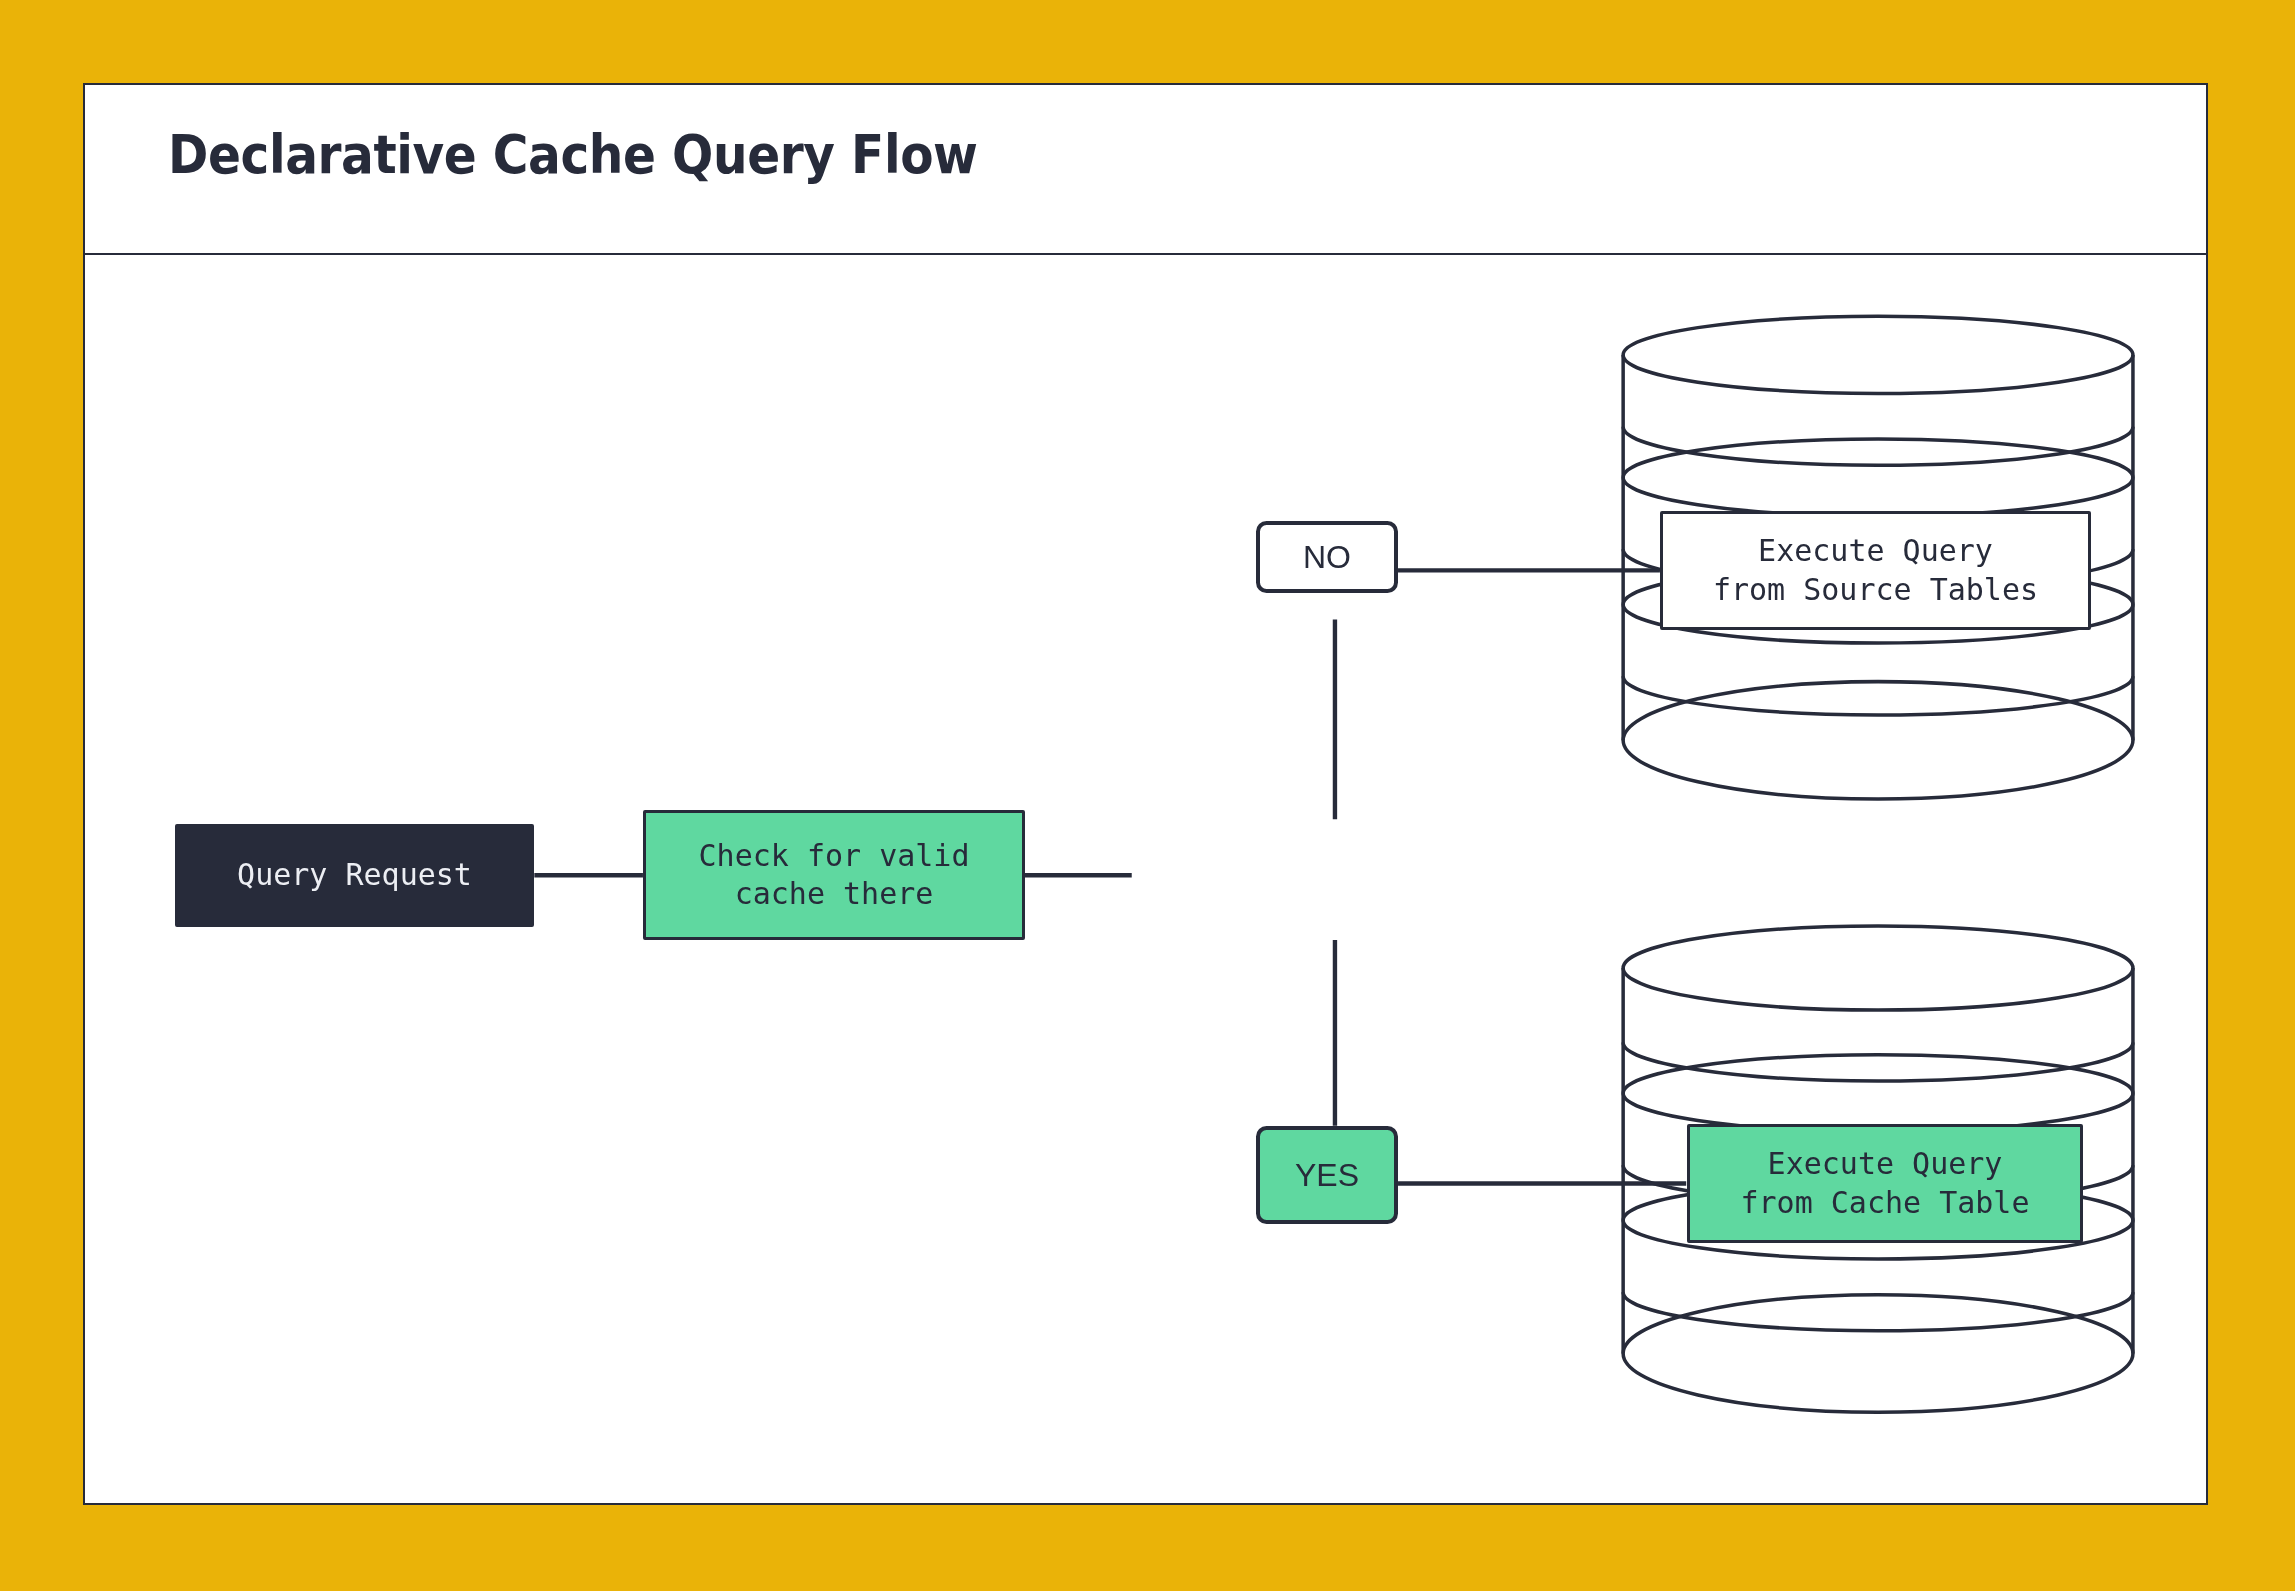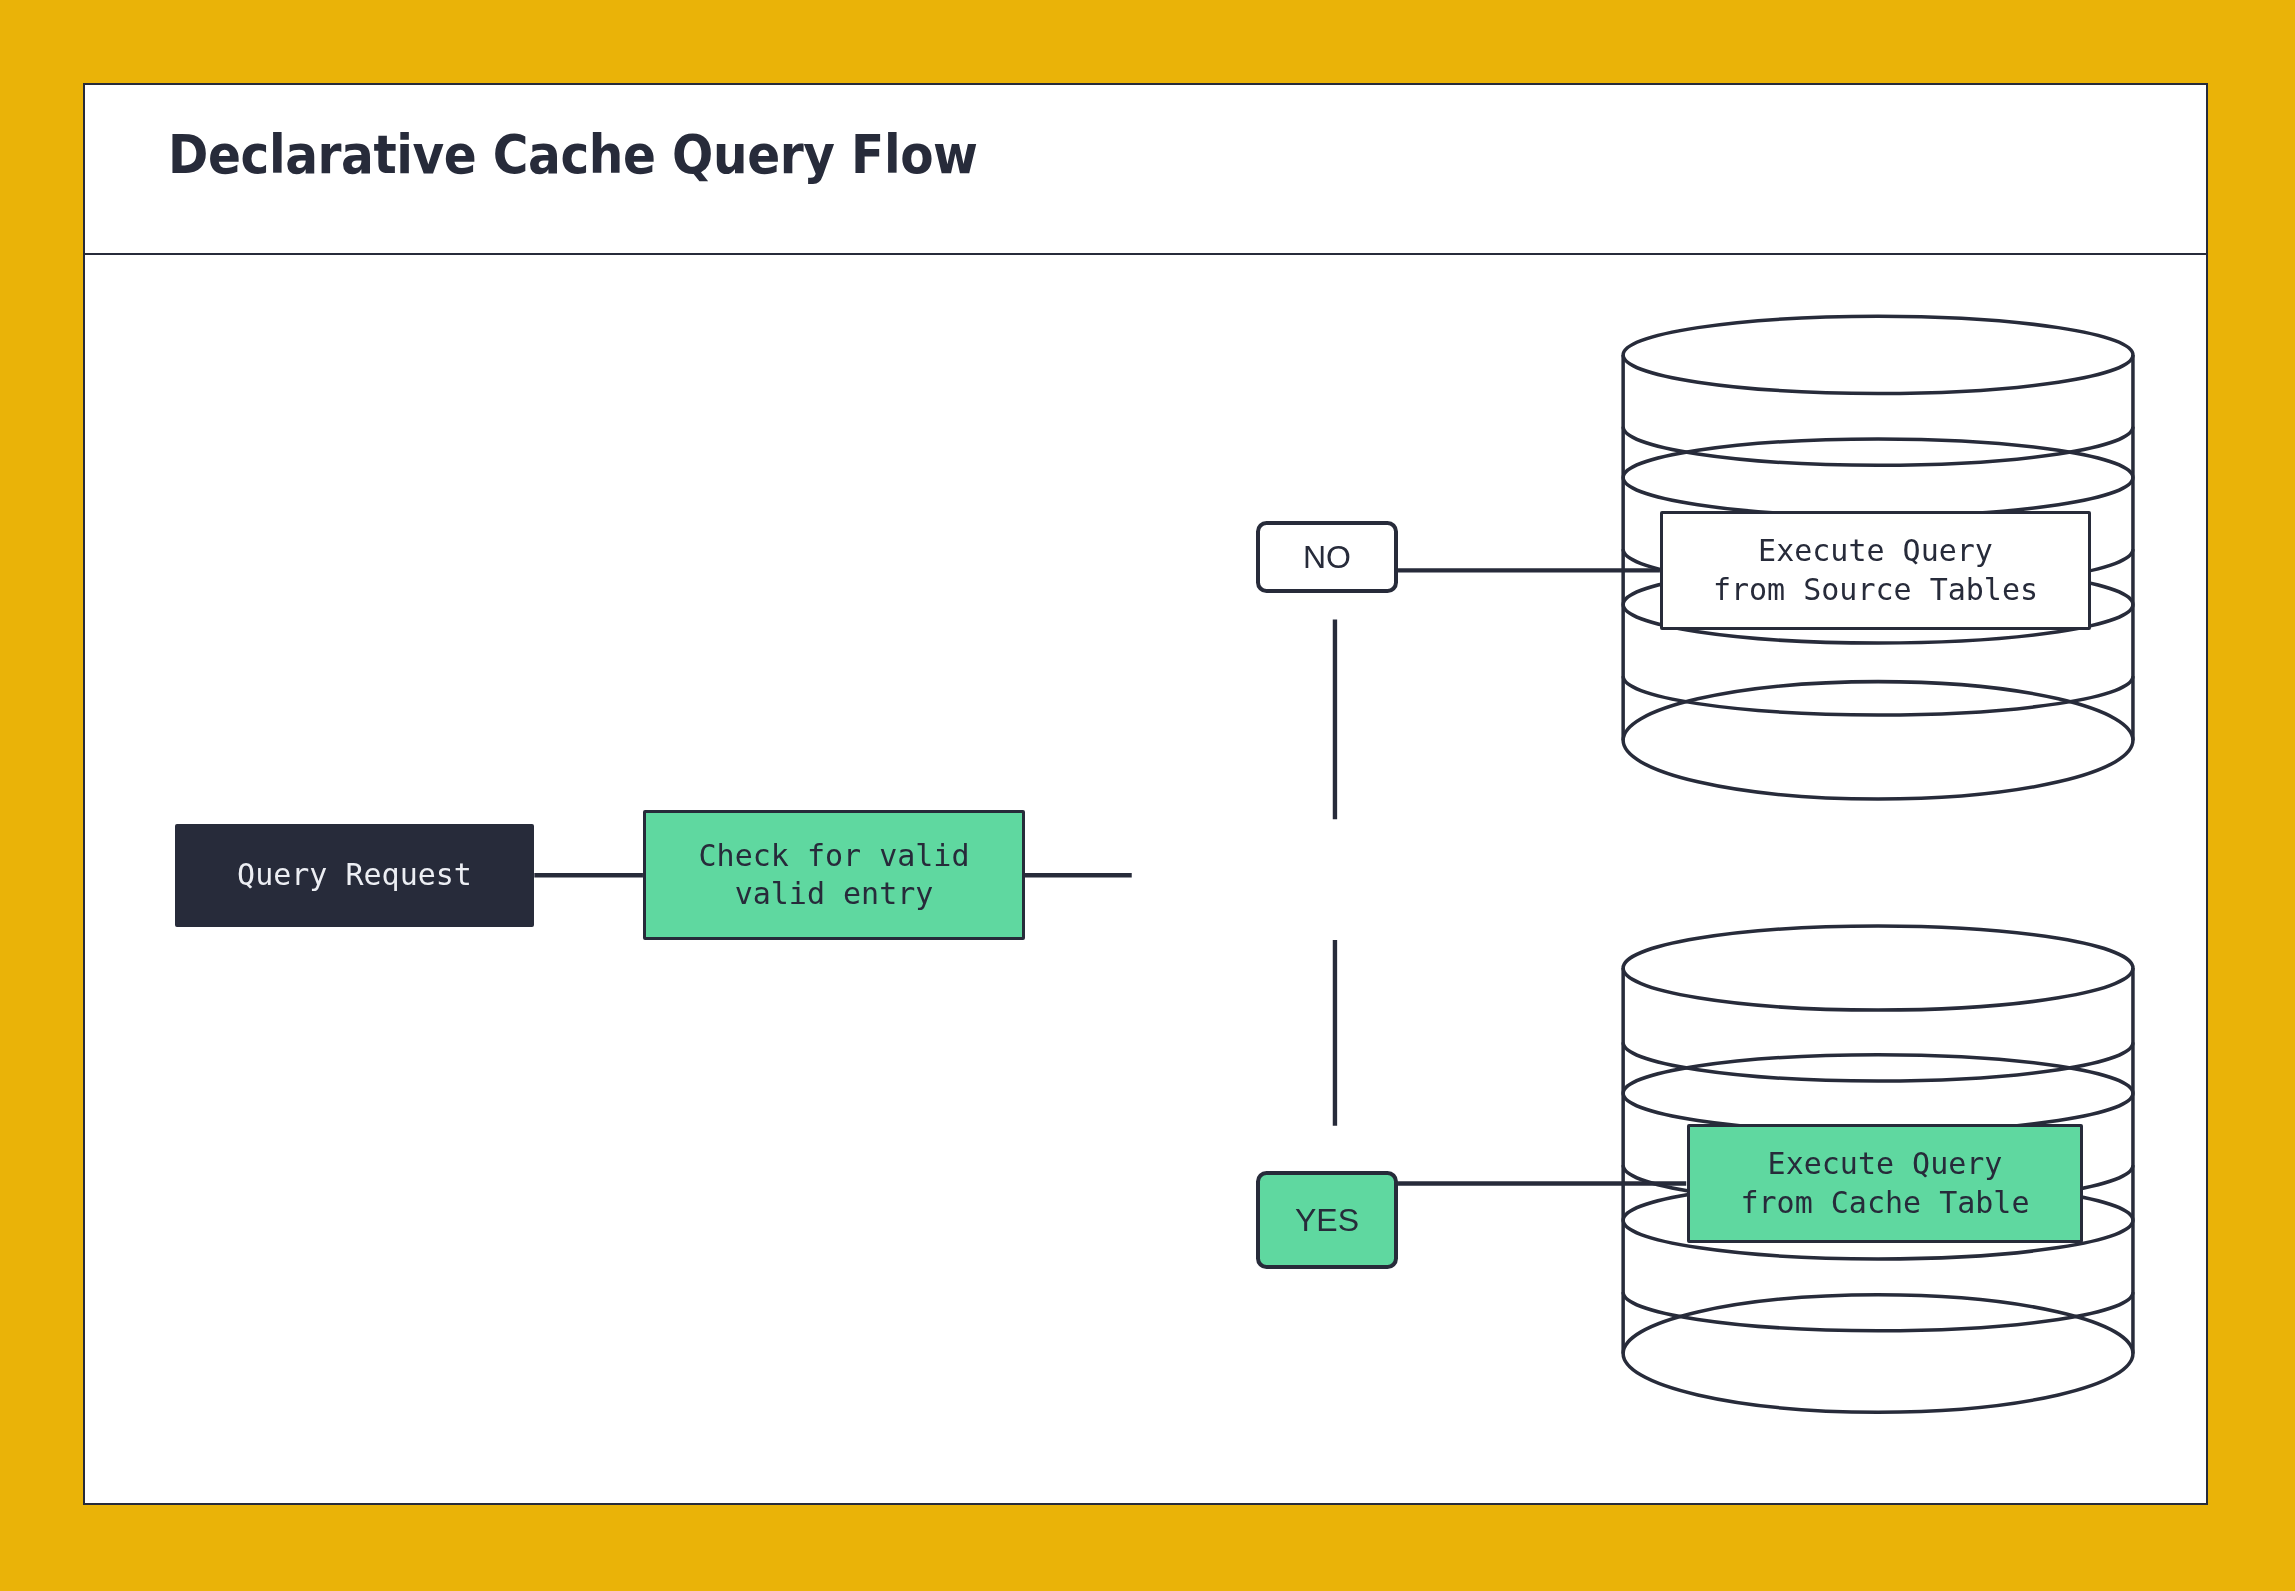--- a/index.html
+++ b/index.html
@@ -114,21 +114,21 @@
     align-items: center;
     justify-content: center;
     border-radius: 10.5px;
     border: 4.4px solid #272b3a;
     font-family: "Liberation Sans", sans-serif;
     font-size: 32px;
     color: #272b3a;
     z-index: 4;
   }
   .edge-label.white { background: #ffffff; }
-  .edge-label.green { background: #5fd8a0; margin-top: 45px; }
+  .edge-label.green { background: #5fd8a0; }
 
   
   #node-query-request   { left: 175px;  top: 824px;  width: 359px; height: 103px; }
   #node-check-cache     { left: 643px;  top: 810px;  width: 382px; height: 130px; }
   #node-decision        { left: 1132px; top: 819px;  width: 407px; height: 121px; }
   #label-no             { left: 1256px; top: 521px;  width: 142px; height: 72px; }
   #label-yes            { left: 1256px; top: 1126px; width: 142px; height: 98px; }
   #node-exec-source     { left: 1660px; top: 511px;  width: 431px; height: 119px; }
   #node-exec-cache      { left: 1687px; top: 1124px; width: 396px; height: 119px; }
 </style>
@@ -179,21 +179,21 @@
     </g>
     <g>
       <path class="conn" d="M1524,1073 L1524,1285"></path>
       <path class="conn" d="M1596,1351 L1925,1351"></path>
     </g>
   </svg>
 
   <div class="node dark" id="node-query-request">Query Request</div>
 
   <div class="node green" id="node-check-cache">Check for valid
-valid entry</div>
+cache there</div>
 
 
   <div class="node white" id="node-exec-source">Execute Query
 from Source Tables</div>
 
   <div class="node green" id="node-exec-cache">Execute Query
 from Cache Table</div>
 
   <div class="edge-label white" id="label-no">NO</div>
 

